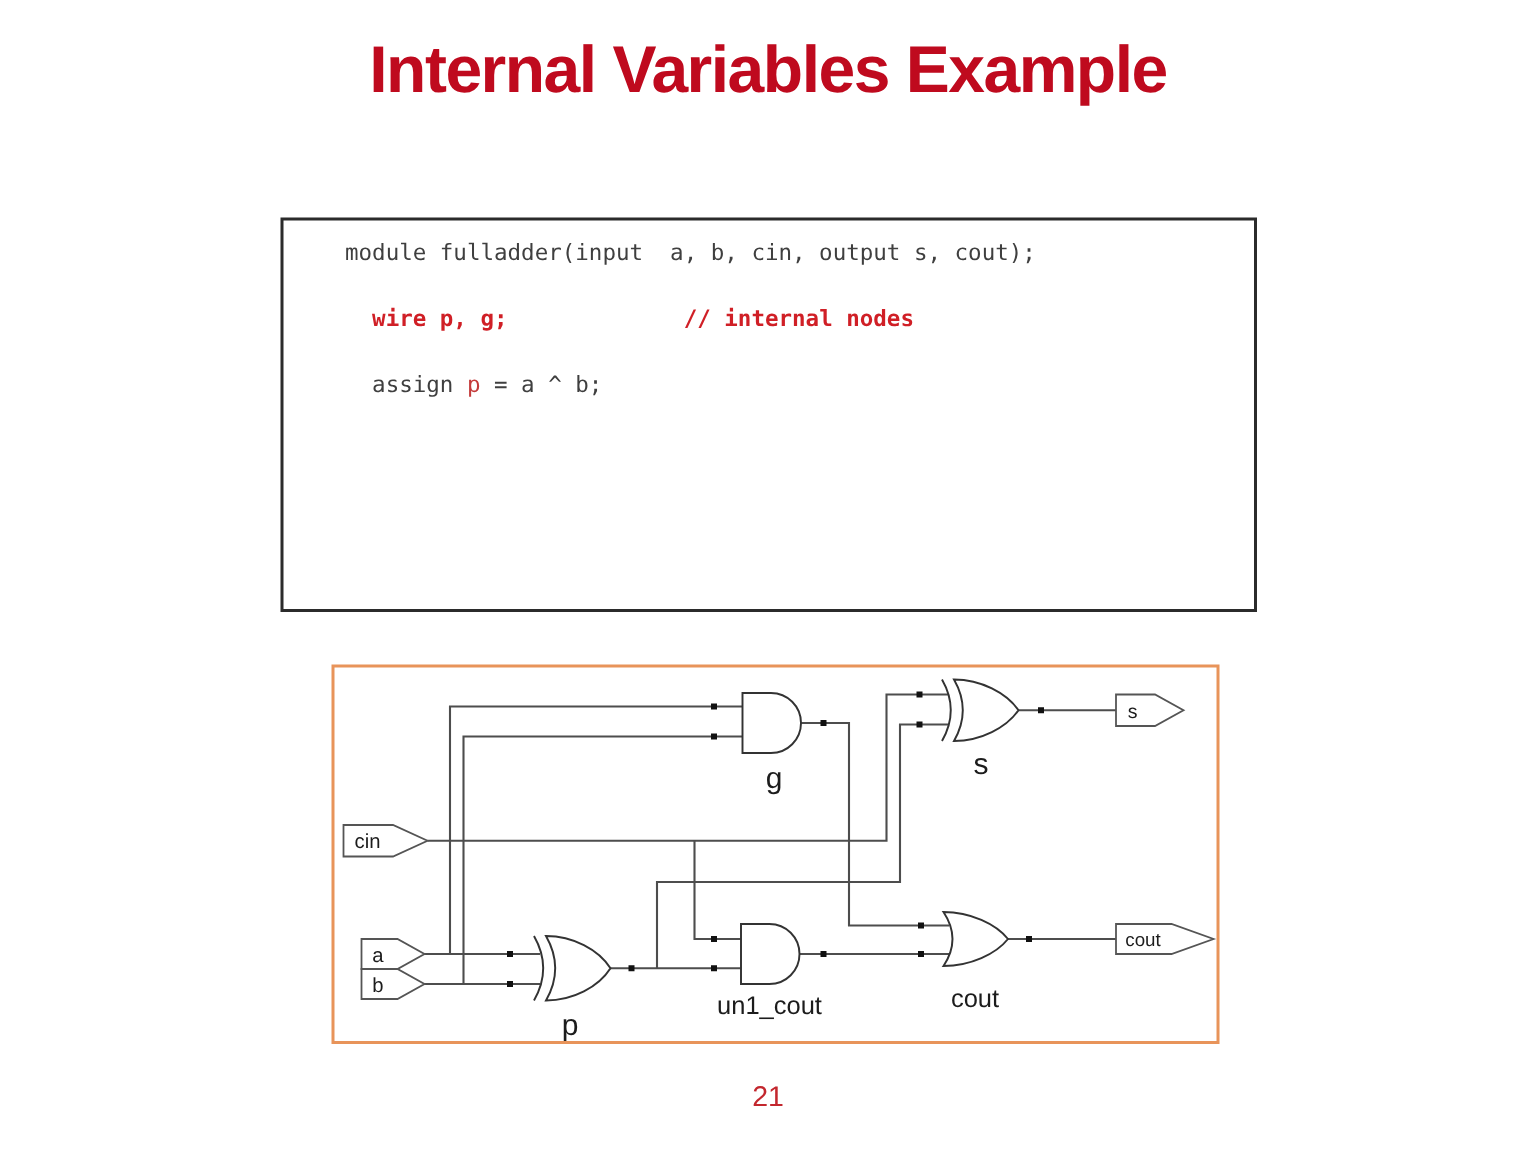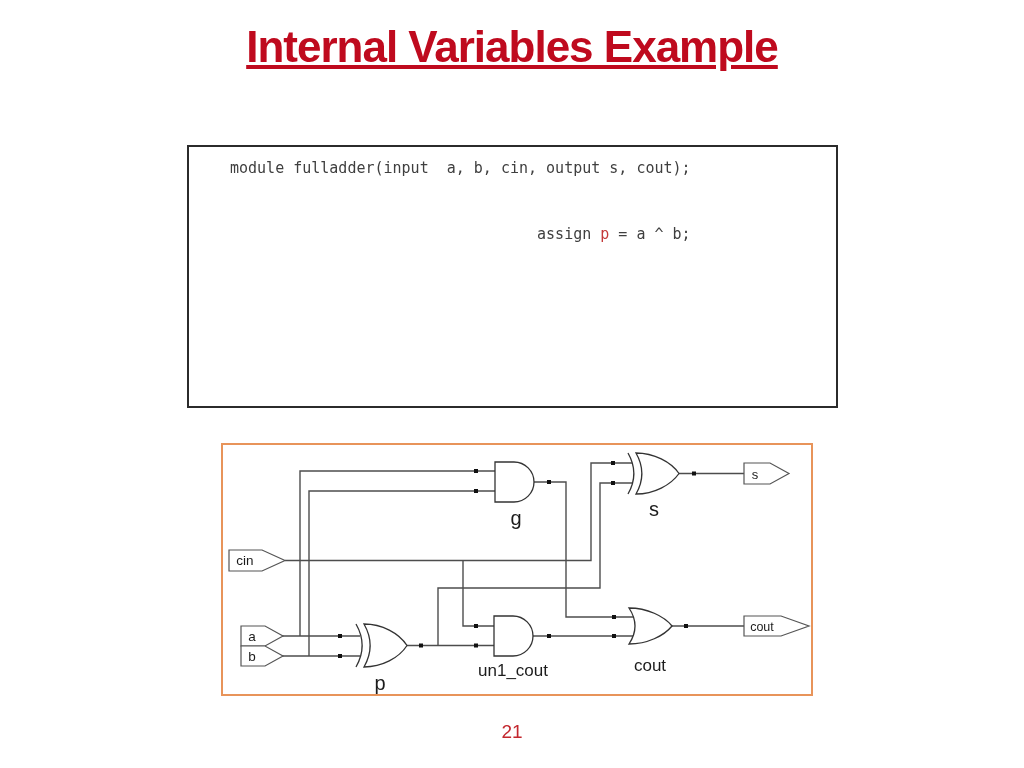--- a/index.html
+++ b/index.html
@@ -14,40 +14,39 @@
   
   .slide-title {
     position: absolute;
     top: 22px; left: 0;
     width: 1024px;
     text-align: center;
     font-size: 44px;
     font-weight: bold;
     letter-spacing: -1px;
     color: #bf0a1e;
-    text-decoration: underline;
   }
 
   
   .code-box {
     position: absolute;
     left: 187px; top: 145px;
     width: 651px; height: 263px;
     border: 2px solid #2b2b2b;
     box-sizing: border-box;
     background: #ffffff;
   }
   .code {
     position: absolute;
     left: 41px; top: 10px;
     font-family: "DejaVu Sans Mono", "Liberation Mono", monospace;
     font-size: 15px;
     color: #3f3f3f;
   }
-  .cl { height: 22px; line-height: 22px; white-space: pre; text-align: right; }
+  .cl { height: 22px; line-height: 22px; white-space: pre; }
   .tk-r  { color: #c43a3a; }
   .tk-g  { color: #3e8e41; }
   .tk-rb { color: #d01f26; font-weight: bold; }
 
   
   .schem-box {
     position: absolute;
     left: 221px; top: 443px;
     width: 592px; height: 253px;
     border: 2px solid #e8945a;
@@ -77,20 +76,21 @@
 </style>
 </head>
 <body>
 
 <div class="slide-title">Internal Variables Example</div>
 
 <div class="code-box">
   <div class="code">
     <div class="cl"><span>module fulladder(input  a, b, cin, output s, cout);</span></div>
     <div class="cl"></div>
+    <div class="cl"><span class="tk-rb">  wire p, g;</span><span>             </span><span class="tk-rb">// internal nodes</span></div>
     <div class="cl"></div>
     <div class="cl"><span>  assign </span><span class="tk-r">p</span><span> = a ^ b;</span></div>
     <div class="cl"></div>
     <div class="cl"></div>
   </div>
 </div>
 
 <div class="schem-box">
   <svg width="588" height="249" viewBox="0 0 588 249">
 

